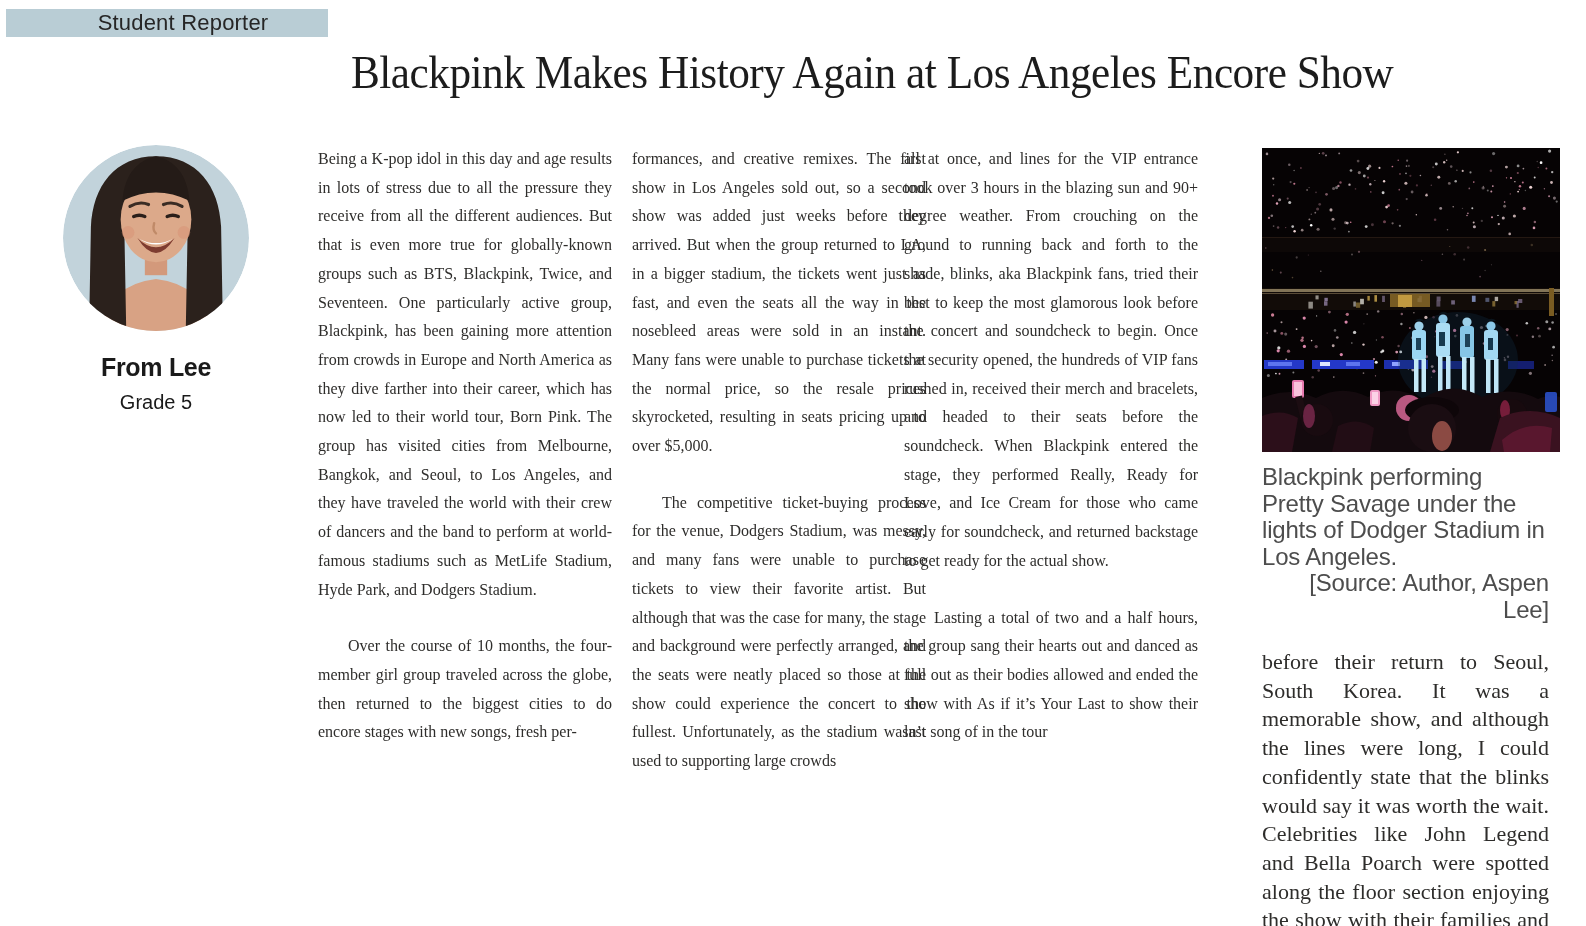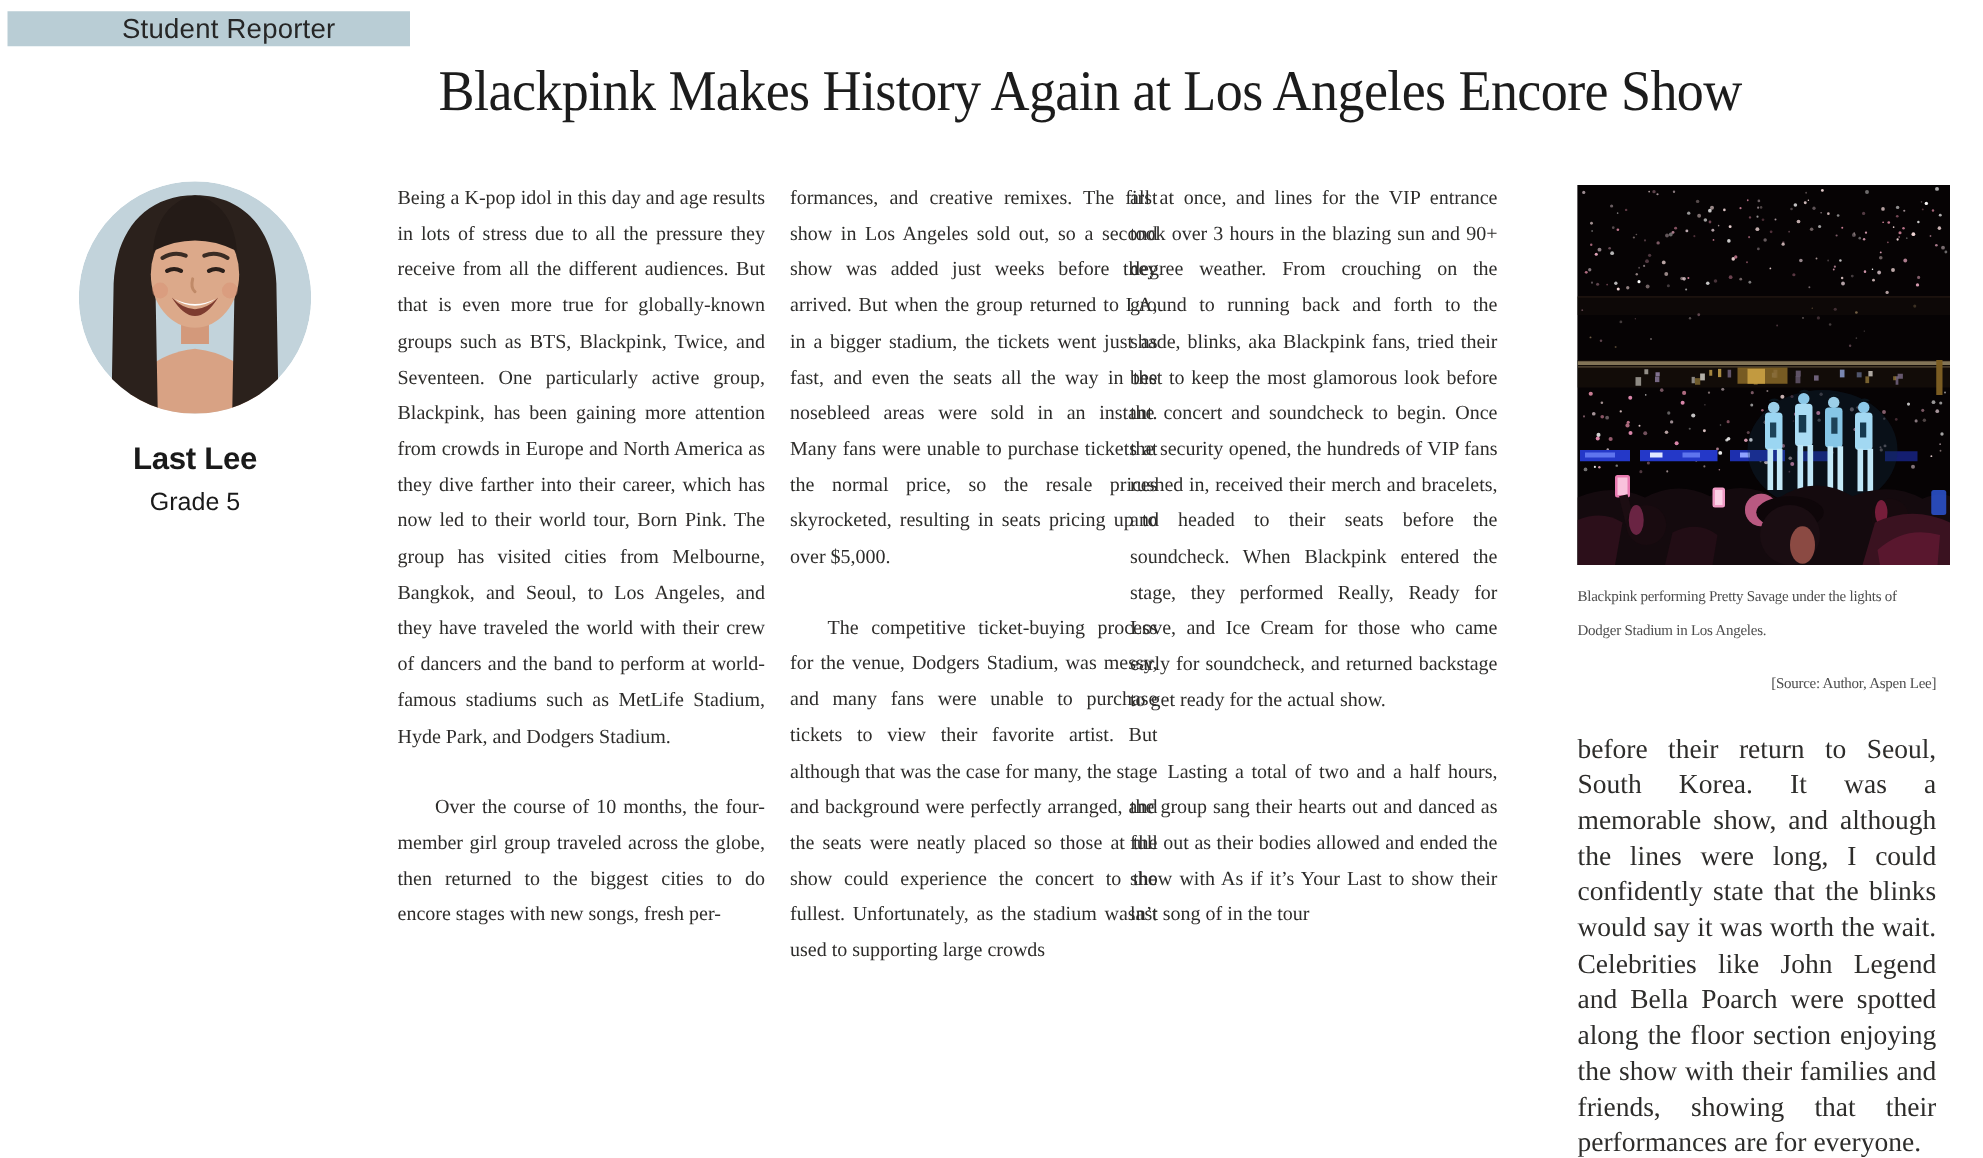--- a/index.html
+++ b/index.html
@@ -31,23 +31,23 @@
        font-family:Liberation Serif, serif;font-size:16px;line-height:28.7px;
        text-align:justify;color:var(--body-text,#2e2d2b);}
   #col1{left:318px;} #col2{left:632px;} #col3{left:904px;}
   .col p{margin:0;}
   .col p + p{margin-top:28px;}
   .col p.indent{text-indent:30px;}
 
   
   .col4{position:absolute;left:1262px;top:148px;width:287px;}
   .photo{width:298px;height:304px;background:#060304;}
-  .caption{margin-top:12px;font-family:Liberation Serif, serif;font-size:12px;
+  .caption{margin-top:12px;font-family:Liberation Sans, sans-serif;font-size:24px;
            line-height:26.5px;color:var(--caption-text,#4d4d4d);letter-spacing:-.2px;}
-  .caption.source{margin-top:16px;text-align:right;}
+  .caption.source{margin-top:0;text-align:right;}
   .col4text{margin-top:25px;font-family:"Liberation Serif",serif;font-size:22px;
             line-height:28.7px;text-align:justify;color:var(--body-text,#2e2d2b);}
   .col4text p{margin:0;}
 </style>
 </head>
 <body>
 
 <div class="page">
 
   <div class="banner">
@@ -69,21 +69,21 @@
         <path d="M38,38.5 Q41,37 44,38.5" stroke="#2a1f1a" stroke-width="1.8" fill="none" stroke-linecap="round"></path>
         <path d="M56,38.5 Q59,37 62,38.5" stroke="#2a1f1a" stroke-width="1.8" fill="none" stroke-linecap="round"></path>
         <path d="M49,42 Q48,46 50,47.5" stroke="#c08a68" stroke-width="1.3" fill="none" stroke-linecap="round"></path>
         <path d="M40,50 Q50,60 60,50 Q50,66 40,50 Z" fill="#7e3c30"></path>
         <path d="M41,50.5 Q50,56.5 59,50.5 Q50,55 41,50.5 Z" fill="#ffffff"></path>
         <circle cx="35" cy="47" r="3.4" fill="#d68f70" opacity=".45"></circle>
         <circle cx="65" cy="47" r="3.4" fill="#d68f70" opacity=".45"></circle>
         <path d="M50,6 C40,8 33,16 32,30 Q50,21 68,30 C67,16 60,8 50,6 Z" fill="#241b17"></path>
       </svg>
     </div>
-    <div class="author-name">Last Lee</div>
+    <div class="author-name">From Lee</div>
     <div class="author-grade">Grade 5</div>
   </div>
 
   <div class="col" id="col1">
       <p class="para">Being a K-pop idol in this day and age results in lots of stress due to all the pressure they receive from all the different audiences. But that is even more true for globally-known groups such as BTS, Blackpink, Twice, and Seventeen. One particularly active group, Blackpink, has been gaining more attention from crowds in Europe and North America as they dive farther into their career, which has now led to their world tour, Born Pink. The group has visited cities from Melbourne, Bangkok, and Seoul, to Los Angeles, and they have traveled the world with their crew of dancers and the band to perform at world-famous stadiums such as MetLife Stadium, Hyde Park, and Dodgers Stadium.</p>
       <p class="para indent">Over the course of 10 months, the four-member girl group traveled across the globe, then returned to the biggest cities to do encore stages with new songs, fresh per-</p>
     </div>
   <div class="col" id="col2">
       <p class="para">formances, and creative remixes. The first show in Los Angeles sold out, so a second show was added just weeks before they arrived. But when the group returned to LA, in a bigger stadium, the tickets went just as fast, and even the seats all the way in the nosebleed areas were sold in an instant. Many fans were unable to purchase tickets at the normal price, so the resale prices skyrocketed, resulting in seats pricing up to over $5,000.</p>
       <p class="para indent">The competitive ticket-buying process for the venue, Dodgers Stadium, was messy, and many fans were unable to purchase tickets to view their favorite artist. But although that was the case for many, the stage and background were perfectly arranged, and the seats were neatly placed so those at the show could experience the concert to the fullest. Unfortunately, as the stadium wasn’t used to supporting large crowds</p>

